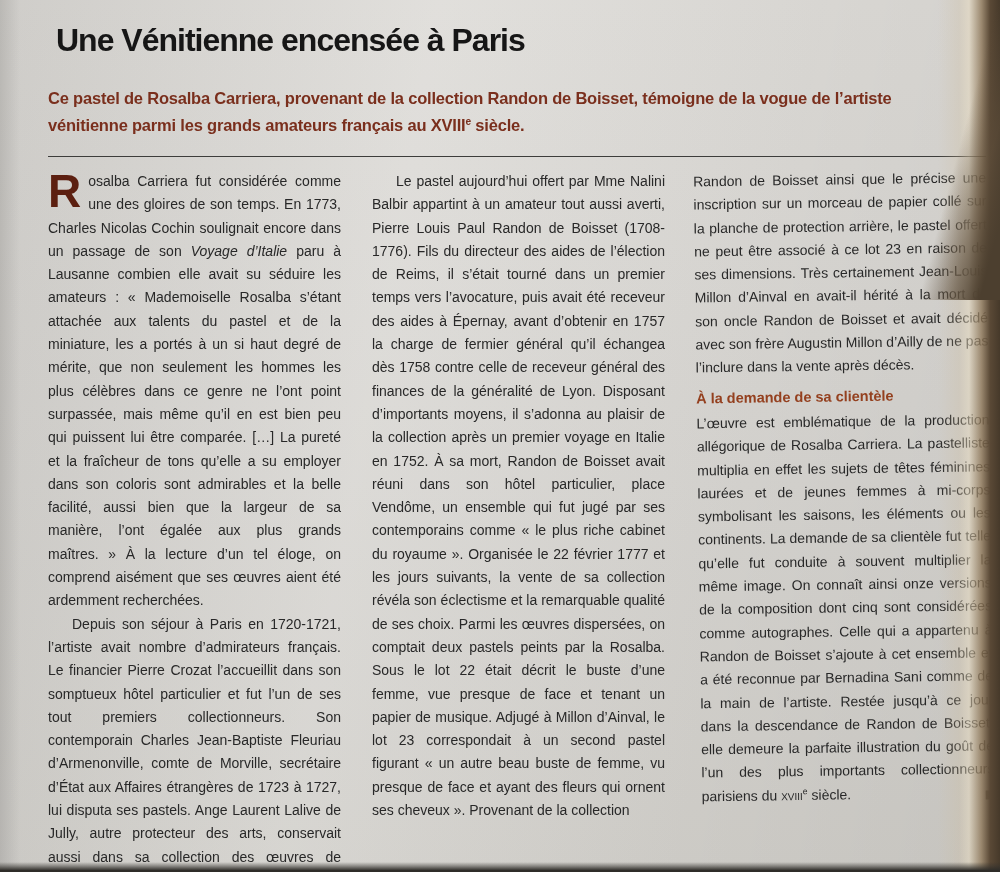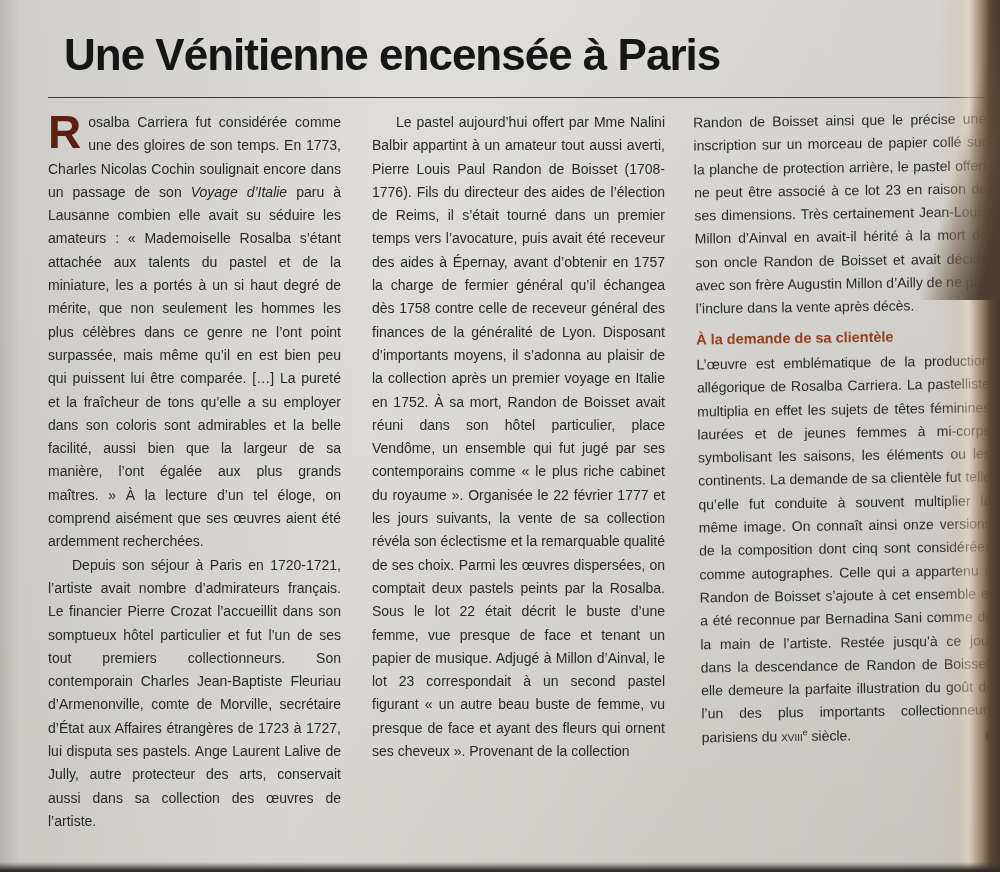--- a/index.html
+++ b/index.html
@@ -11,21 +11,21 @@
   body{width:1000px;height:872px;font-family:"Liberation Sans",sans-serif;}
   .page{
     position:relative;width:1000px;height:872px;overflow:hidden;
     color:var(--body-text);
     background:
       linear-gradient(100deg, rgba(0,0,0,0.06) 0%, rgba(255,255,255,0.14) 38%, rgba(0,0,0,0.02) 72%, rgba(0,0,0,0.05) 100%),
       linear-gradient(to bottom,#dcdad6 0%,#d6d4d0 55%,#d0cec9 100%);
   }
   header{padding:14px 48px 0 48px;}
   h1{
-    margin:16px;font-size:44px;font-weight:700;letter-spacing:-1px;
+    margin:8px;font-size:32px;font-weight:700;letter-spacing:-1px;
     color:var(--title-text);
   }
   .byline{margin-top:34px;font-size:13.5px;color:#222;}
   .lead{
     margin:26px 0 0 0;max-width:936px;
     font-size:16.5px;font-weight:700;line-height:27px;letter-spacing:-0.2px;
     color:var(--lead);
   }
   .rule{border:none;border-top:1.6px solid #3d3d3b;margin:17px 0 0 0;width:938px;}
   .columns{display:flex;gap:31px;padding:13px 0 0 48px;}
@@ -68,20 +68,21 @@
     position:absolute;left:0;bottom:0;width:100%;height:10px;pointer-events:none;
     background:linear-gradient(to bottom, rgba(52,50,46,0) 0%, rgba(52,50,46,0.45) 40%, #2f2d29 85%);
   }
 </style>
 </head>
 <body>
 
 <div class="page">
   <header>
     <h1>Une Vénitienne encensée à Paris</h1>
+    <p class="lead"><span>Ce pastel de Rosalba Carriera, provenant de la collection Randon de Boisset, témoigne de la vogue de l’artiste vénitienne parmi les grands amateurs français au XVIII</span><sup>e</sup><span> siècle.</span></p>
     <hr class="rule">
   </header>
 
   <main class="columns">
     <div class="col">
         <p><span class="dropcap">R</span><span>osalba Carriera fut considérée comme une des gloires de son temps. En 1773, Charles Nicolas Cochin soulignait encore dans un passage de son </span><span class="i">Voyage d’Italie</span><span> paru à Lausanne combien elle avait su séduire les amateurs : «&nbsp;Mademoiselle Rosalba s’étant attachée aux talents du pastel et de la miniature, les a portés à un si haut degré de mérite, que non seulement les hommes les plus célèbres dans ce genre ne l’ont point surpassée, mais même qu’il en est bien peu qui puissent lui être comparée. […] La pureté et la fraîcheur de tons qu’elle a su employer dans son coloris sont admirables et la belle facilité, aussi bien que la largeur de sa manière, l’ont égalée aux plus grands maîtres.&nbsp;» À la lecture d’un tel éloge, on comprend aisément que ses œuvres aient été ardemment recherchées.</span></p>
         <p class="indent"><span>Depuis son séjour à Paris en 1720-1721, l’artiste avait nombre d’admirateurs français. Le financier Pierre Crozat l’accueillit dans son somptueux hôtel particulier et fut l’un de ses tout premiers collectionneurs. Son contemporain Charles Jean-Baptiste Fleuriau d’Armenonville, comte de Morville, secrétaire d’État aux Affaires étrangères de 1723 à 1727, lui disputa ses pastels. Ange Laurent Lalive de Jully, autre protecteur des arts, conservait aussi dans sa collection des œuvres de l’artiste.</span></p>
       </div>
     <div class="col">
         <p class="indent"><span>Le pastel aujourd’hui offert par Mme Nalini Balbir appartint à un amateur tout aussi averti, Pierre Louis Paul Randon de Boisset (1708-1776). Fils du directeur des aides de l’élection de Reims, il s’était tourné dans un premier temps vers l’avocature, puis avait été receveur des aides à Épernay, avant d’obtenir en 1757 la charge de fermier général qu’il échangea dès 1758 contre celle de receveur général des finances de la généralité de Lyon. Disposant d’importants moyens, il s’adonna au plaisir de la collection après un premier voyage en Italie en 1752. À sa mort, Randon de Boisset avait réuni dans son hôtel particulier, place Vendôme, un ensemble qui fut jugé par ses contemporains comme «&nbsp;le plus riche cabinet du royaume&nbsp;». Organisée le 22 février 1777 et les jours suivants, la vente de sa collection révéla son éclectisme et la remarquable qualité de ses choix. Parmi les œuvres dispersées, on comptait deux pastels peints par la Rosalba. Sous le lot 22 était décrit le buste d’une femme, vue presque de face et tenant un papier de musique. Adjugé à Millon d’Ainval, le lot 23 correspondait à un second pastel figurant «&nbsp;un autre beau buste de femme, vu presque de face et ayant des fleurs qui ornent ses cheveux&nbsp;». Provenant de la collection</span></p>

